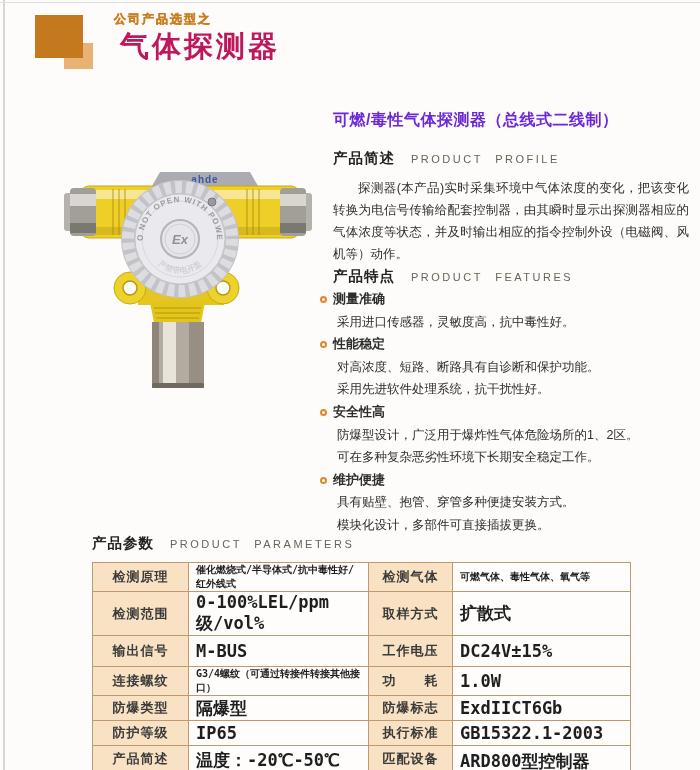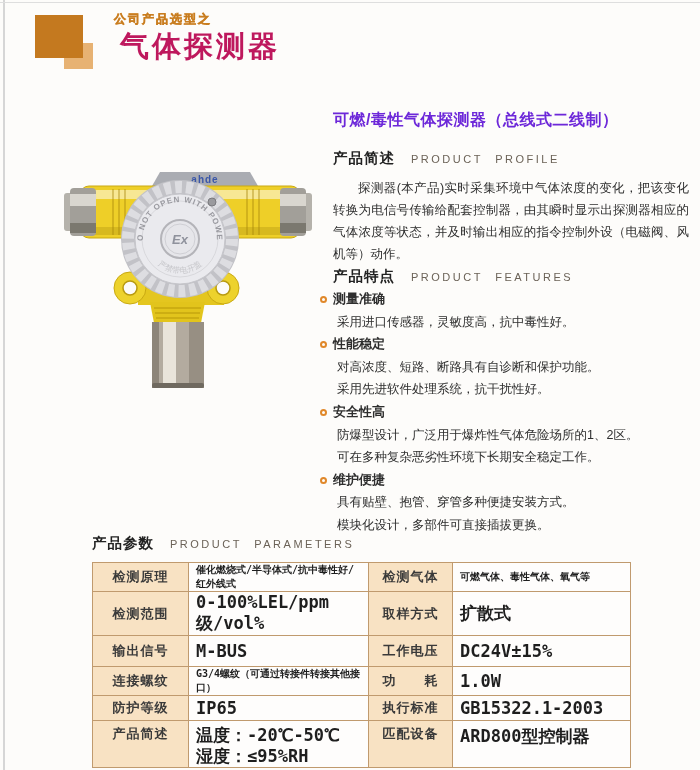--- a/index.html
+++ b/index.html
@@ -216,20 +216,26 @@
         <td class="lab">工作电压</td>
         <td class="val">DC24V±15%</td>
       </tr>
       <tr style="height:25px">
         <td class="lab">连接螺纹</td>
         <td class="val small">G3/4螺纹（可通过转接件转接其他接口）</td>
         <td class="lab">功　　耗</td>
         <td class="val">1.0W</td>
       </tr>
       <tr style="height:25px">
+        <td class="lab">防爆类型</td>
+        <td class="val">隔爆型</td>
+        <td class="lab">防爆标志</td>
+        <td class="val">ExdIICT6Gb</td>
+      </tr>
+      <tr style="height:25px">
         <td class="lab">防护等级</td>
         <td class="val">IP65</td>
         <td class="lab">执行标准</td>
         <td class="val">GB15322.1-2003</td>
       </tr>
       <tr style="height:46px" class="last">
         <td class="lab">产品简述</td>
         <td class="val">
           <div>温度：-20℃-50℃</div>
           <div>湿度：≤95%RH</div>

